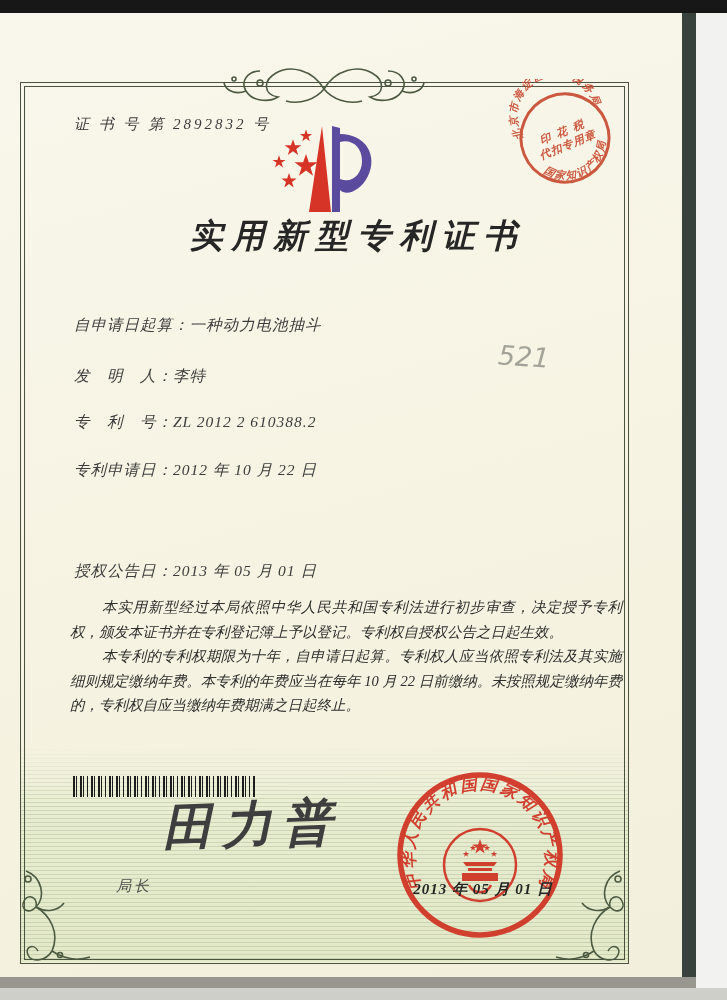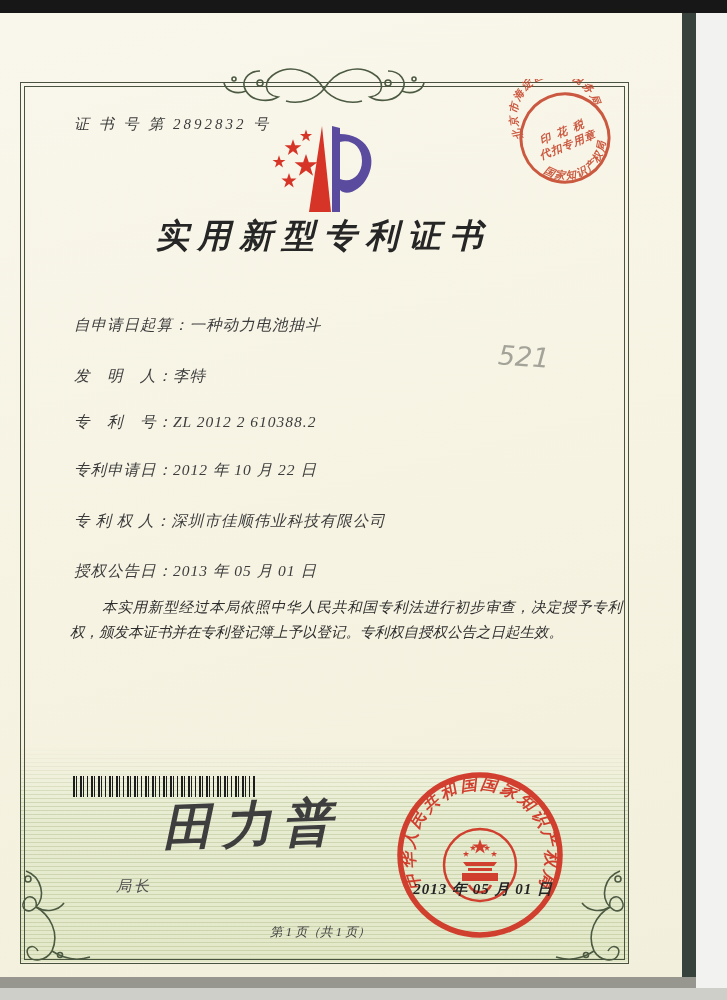--- a/index.html
+++ b/index.html
@@ -17,21 +17,21 @@
      background:
        repeating-linear-gradient(180deg,rgba(139,158,99,.28) 0 1px,rgba(0,0,0,0) 1px 4px),
        linear-gradient(180deg,#eff1dc 0%,#e7ecd1 35%,#e2e8c8 100%);
      -webkit-mask-image:linear-gradient(180deg,transparent 0,#000 55px);
      mask-image:linear-gradient(180deg,transparent 0,#000 55px);}
   .frame{position:absolute;left:20px;top:69px;width:607px;height:880px;
          border:1px solid #49533f;z-index:3;}
   .frame-inner{position:absolute;inset:3px;border:1px solid #49533f;}
   .abs{position:absolute;z-index:4;}
   .certno{left:74px;top:102px;font-size:15px;letter-spacing:3px;color:#3a3a3a;}
-  .title{left:20px;top:201px;width:607px;text-align:center;font-size:33px;font-weight:bold;
+  .title{left:20px;top:201px;width:675px;text-align:center;font-size:33px;font-weight:bold;
          letter-spacing:9px;color:#262626;}
   .field{left:74px;font-size:15.5px;color:#3c3c3c;letter-spacing:1px;}
   .f0{top:302px}.f1{top:353px}.f2{top:399px}.f3{top:447px}.f4{top:498px}.f5{top:548px}
   .note{left:498px;top:328px;font-size:27px;color:#a3a399;z-index:4;
         transform:rotate(4deg);font-family:"DejaVu Sans",sans-serif;}
   .bodytext{left:70px;top:582px;width:552px;font-size:14.5px;line-height:24.5px;color:#2d2d2d;}
   .bodytext p{margin:0;text-indent:2.2em;text-align:justify;}
   .barcode{left:73px;top:763px;width:183px;height:21px;z-index:5;
      background:repeating-linear-gradient(90deg,
        #1d1d1d 0 2px,transparent 2px 3px,#1d1d1d 3px 4px,transparent 4px 7px,
@@ -135,27 +135,27 @@
         </text>
       </g>
     </svg>
 
     <div class="abs title">实用新型专利证书</div>
 
     <div class="abs field f0"><span>自申请日起算：</span><span>一种动力电池抽斗</span></div>
     <div class="abs field f1"><span>发　明　人：</span><span>李特</span></div>
     <div class="abs field f2"><span>专　利　号：</span><span>ZL 2012 2 610388.2</span></div>
     <div class="abs field f3"><span>专利申请日：</span><span>2012 年 10 月 22 日</span></div>
-    <div class="abs field f4"><span>专 利 权 人：</span><span>深圳市佳顺伟业科技有限公司</span></div>
     <div class="abs field f5"><span>授权公告日：</span><span>2013 年 05 月 01 日</span></div>
 
     <div class="abs note">521</div>
 
     <div class="abs bodytext">
       <p>本实用新型经过本局依照中华人民共和国专利法进行初步审查，决定授予专利权，颁发本证书并在专利登记簿上予以登记。专利权自授权公告之日起生效。</p>
+      <p>本专利的专利权期限为十年，自申请日起算。专利权人应当依照专利法及其实施细则规定缴纳年费。本专利的年费应当在每年 10 月 22 日前缴纳。未按照规定缴纳年费的，专利权自应当缴纳年费期满之日起终止。</p>
     </div>
 
     <div class="abs barcode"></div>
 
     <div class="abs sig-title">局长</div>
     <div class="abs sig-name">田力普</div>
 
     <svg class="abs seal-wrap" viewBox="-92 -92 184 184">
       <g opacity="0.92">
         <circle r="80" fill="none" stroke="#d03122" stroke-width="5.5"></circle>
@@ -172,20 +172,19 @@
           <use href="#star" transform="translate(14,-11) scale(0.42)"></use>
           <path d="M-17,-3 L17,-3 L14,1 L-14,1 Z"></path>
           <path d="M-12,3 L12,3 L12,6 L-12,6 Z"></path>
           <path d="M-18,8 L18,8 L18,16 L-18,16 Z"></path>
           <path d="M-11,20 A12,12 0 0 0 11,20" fill="none" stroke="#d03122" stroke-width="2.5"></path>
         </g>
       </g>
     </svg>
     <div class="abs seal-date">2013 年 05 月 01 日</div>
 
-    <div class="abs footer">第 1 页（共 1 页）</div>
   </div>
 
   <div class="page-edge"></div>
   <div class="top-band"></div>
   <div class="bottom-band1"></div>
   <div class="bottom-band2"></div>
 </div>
 
 </body></html>

